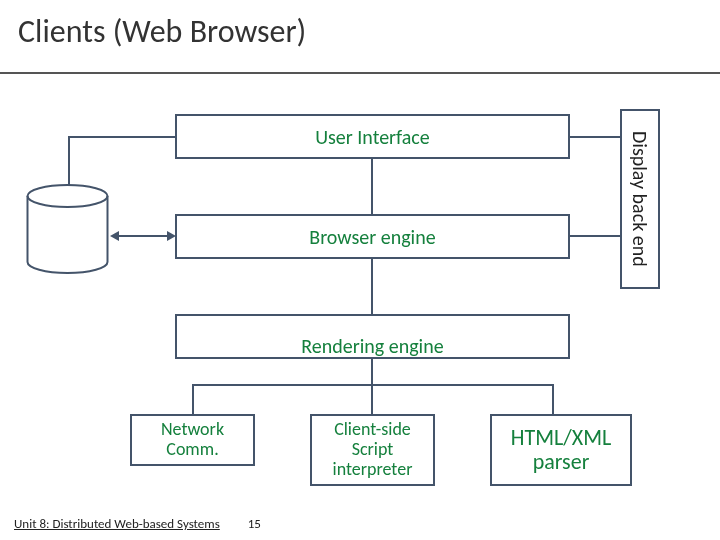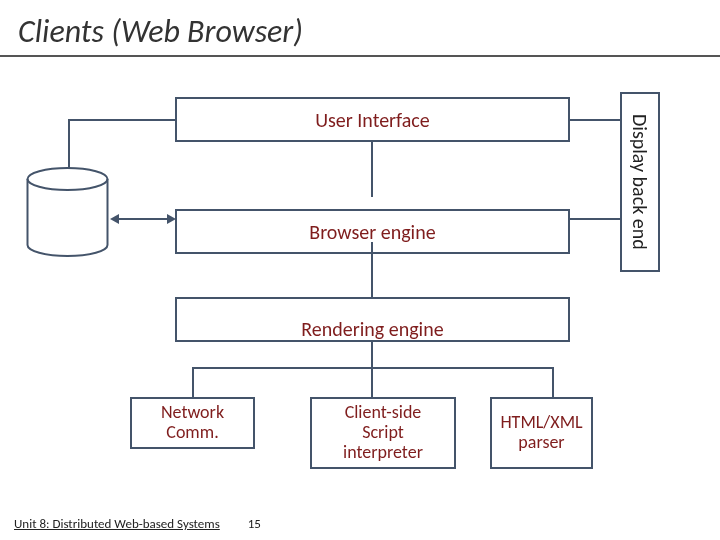--- a/index.html
+++ b/index.html
@@ -7,51 +7,50 @@
     width: 720px;
     height: 540px;
     font-family: Calibri, Arial, sans-serif;
     background: #fff;
     position: relative;
     overflow: hidden;
   }
   .title {
     font-size: 32px;
     color: #333;
-    padding: 12px 0 4px 18px;
+    padding: 12px 0 21px 18px;
     font-weight: 400;
-    font-style: italic;
   }
   .title-underline {
     border-bottom: 2px solid #555;
     margin: 0;
   }
   .diagram {
     position: relative;
     width: 100%;
     height: 420px;
   }
   .box {
     position: absolute;
     border: 2px solid #44546a;
     background: #fff;
     display: flex;
     align-items: center;
     justify-content: center;
     text-align: center;
     font-size: 20px;
-    color: #7f1d1d;
+    color: #15803d;
     line-height: 1.1;
   }
   .box-ui { left: 175px; top: 40px; width: 395px; height: 45px; }
-  .box-be { left: 175px; top: 152px; width: 395px; height: 45px; }
+  .box-be { left: 175px; top: 140px; width: 395px; height: 45px; }
   .box-re { left: 175px; top: 240px; width: 395px; height: 45px; align-items: flex-end; }
   .box-net { left: 130px; top: 340px; width: 125px; height: 52px; font-size: 18px; }
-  .box-cs  { left: 310px; top: 340px; width: 146px; height: 72px; font-size: 18px; }
-  .box-hx  { left: 490px; top: 340px; width: 103px; height: 72px; font-size: 18px; }
+  .box-cs  { left: 310px; top: 340px; width: 125px; height: 72px; font-size: 18px; }
+  .box-hx  { left: 490px; top: 340px; width: 142px; height: 72px; font-size: 22px; }
   .vbox {
     position: absolute;
     border: 2px solid #44546a;
     background: #fff;
     left: 620px; top: 35px; width: 40px; height: 180px;
     display: flex;
     align-items: center;
     justify-content: center;
   }
   .vtext {

